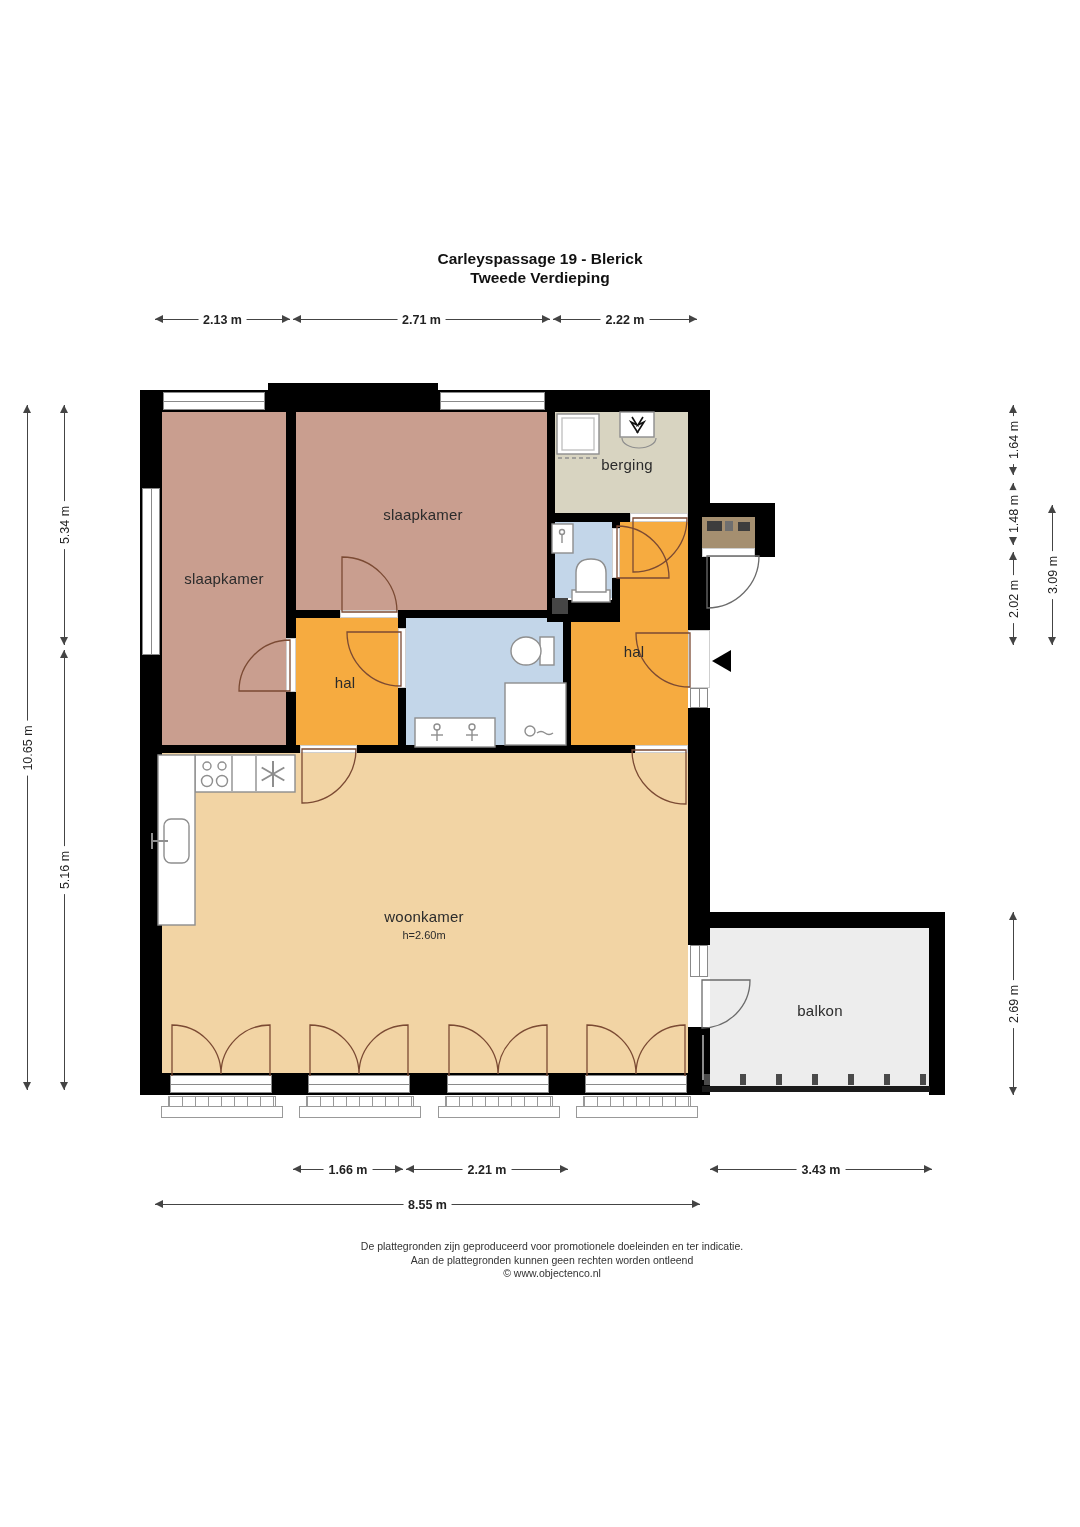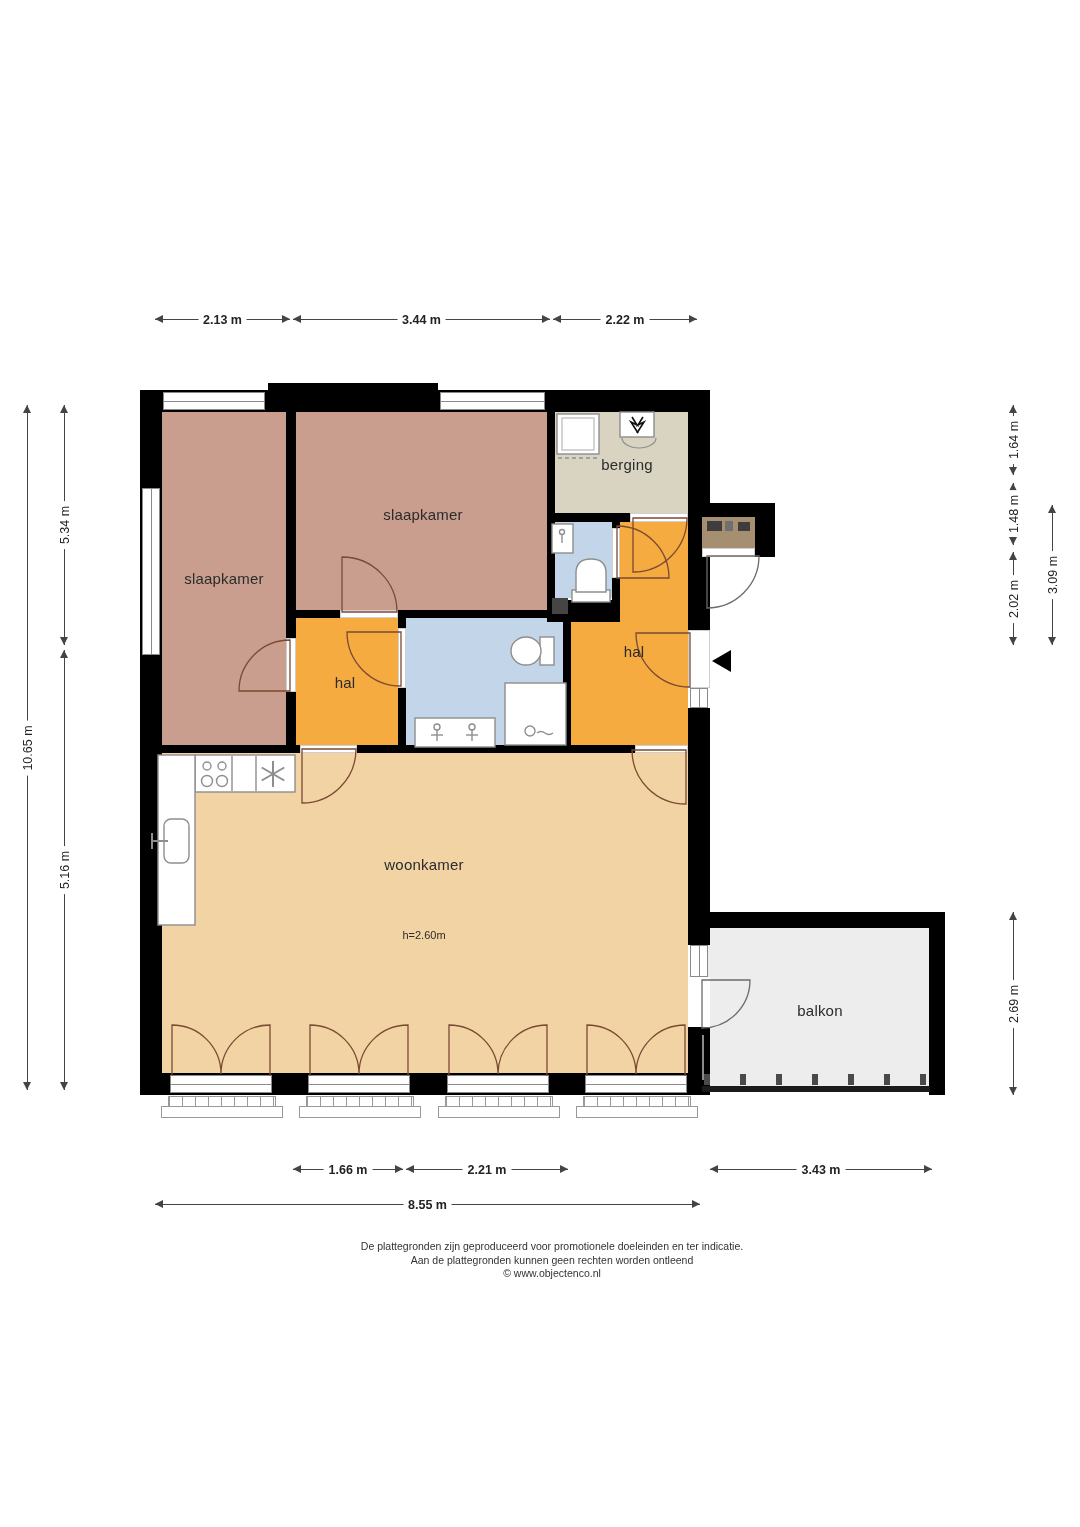--- a/index.html
+++ b/index.html
@@ -40,20 +40,22 @@
   .entr-arrow{position:absolute;width:0;height:0;border-top:11px solid transparent;
         border-bottom:11px solid transparent;border-right:19px solid #000;}
   .railposts{position:absolute;}
   svg.overlay{position:absolute;left:0;top:0;}
 </style>
 </head>
 <body>
 
 <div class="page">
 
+  <div class="title" style="top:250px;">Carleyspassage 19 - Blerick</div>
+  <div class="title" style="top:269px;">Tweede Verdieping</div>
 
   <div class="room" style="left:162px;top:412px;width:124px;height:333px;background:#c99e8f;"></div>
   <div class="room" style="left:296px;top:412px;width:251px;height:198px;background:#c99e8f;"></div>
   <div class="room" style="left:555px;top:412px;width:133px;height:101px;background:#d8d4c1;"></div>
   <div class="room" style="left:555px;top:522px;width:57px;height:76px;background:#c3d6e9;"></div>
   <div class="room" style="left:620px;top:522px;width:68px;height:96px;background:#f6ab40;"></div>
   <div class="room" style="left:571px;top:618px;width:117px;height:127px;background:#f6ab40;"></div>
   <div class="room" style="left:296px;top:618px;width:102px;height:127px;background:#f6ab40;"></div>
   <div class="room" style="left:406px;top:618px;width:157px;height:127px;background:#c3d6e9;"></div>
   <div class="room" style="left:162px;top:753px;width:526px;height:320px;background:#f2d4a4;"></div>
@@ -217,29 +219,29 @@
       <line x1="472" y1="730" x2="472" y2="741"></line>
       <line x1="466" y1="735" x2="478" y2="735"></line>
     </g>
   </svg>
 
   <div class="label" style="left:224px;top:578px;">slaapkamer</div>
   <div class="label" style="left:423px;top:514px;">slaapkamer</div>
   <div class="label" style="left:627px;top:464px;">berging</div>
   <div class="label" style="left:345px;top:682px;">hal</div>
   <div class="label" style="left:634px;top:651px;">hal</div>
-  <div class="label" style="left:424px;top:864px;">woonkamer</div>
+  <div class="label" style="left:424px;top:916px;">woonkamer</div>
   <div class="sublabel" style="left:424px;top:935px;">h=2.60m</div>
   <div class="label" style="left:820px;top:1010px;">balkon</div>
 
   <div class="dimh" style="left:155px;top:311px;width:135px;">
       <span class="dlabel">2.13 m</span>
     </div>
   <div class="dimh" style="left:293px;top:311px;width:257px;">
-      <span class="dlabel">3.44 m</span>
+      <span class="dlabel">2.71 m</span>
     </div>
   <div class="dimh" style="left:553px;top:311px;width:144px;">
       <span class="dlabel">2.22 m</span>
     </div>
 
   <div class="dimv" style="left:19px;top:405px;height:685px;">
       <span class="dlabel">10.65 m</span>
     </div>
   <div class="dimv" style="left:56px;top:405px;height:240px;">
       <span class="dlabel">5.34 m</span>

